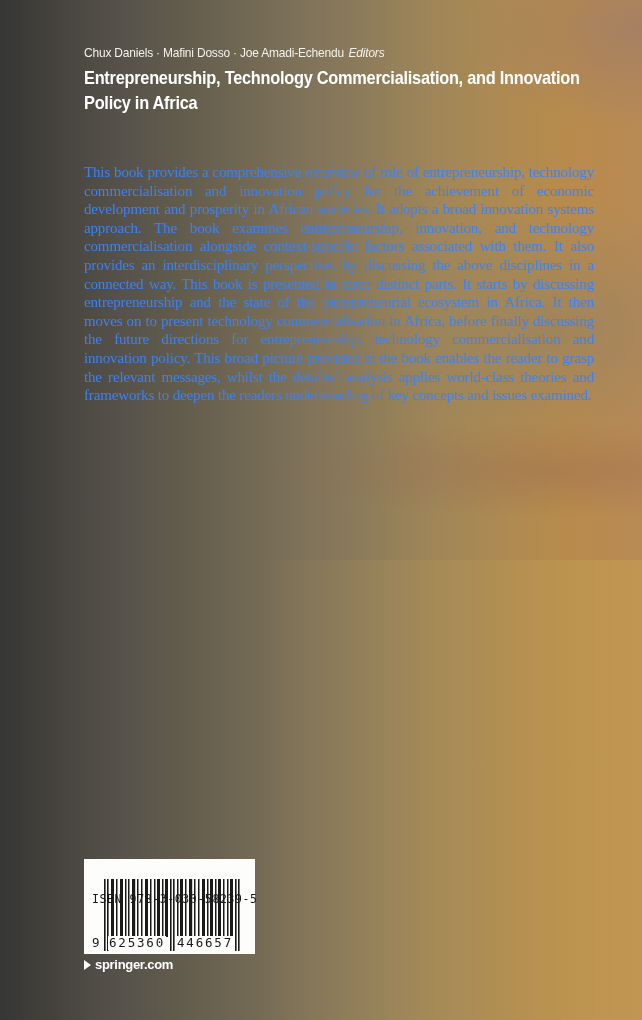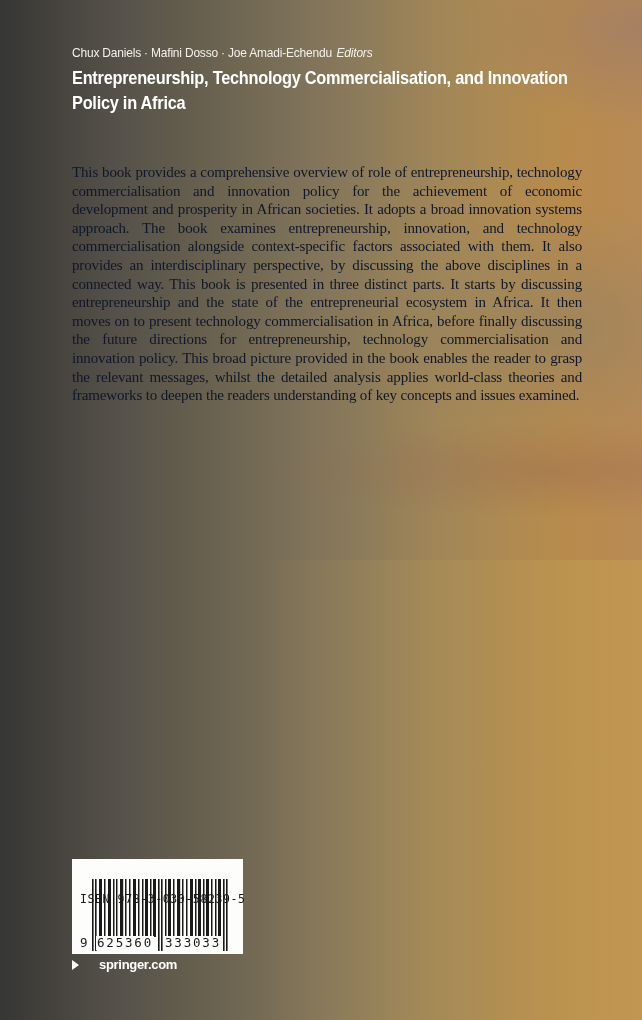--- a/index.html
+++ b/index.html
@@ -37,21 +37,21 @@
       position: absolute;
       left: 0; top: 560px;
       width: 642px; height: 460px;
       background: linear-gradient(to right,
         rgba(0,0,0,0) 0%,
         rgba(0,0,0,0) 40%,
         rgba(180,150,85,0.35) 75%,
         rgba(200,160,80,0.55) 100%);
       pointer-events: none;
     }
-    .content { position: absolute; left: 0; top: 0; width: 570px; height: 1020px; z-index: 2; }
+    .content { position: absolute; left: 12px; top: 0; width: 570px; height: 1020px; z-index: 2; }
 
     .editors {
       position: absolute;
       left: 72px; top: 45px;
       font-family: "Liberation Sans Narrow", "Liberation Sans", sans-serif;
       font-size: 13px;
       color: #f4f1ea;
       letter-spacing: -0.2px;
       white-space: nowrap;
       transform: scaleX(0.92);
@@ -74,21 +74,21 @@
     }
     .title span { display: block; white-space: nowrap; }
 
     .blurb {
       position: absolute;
       left: 72px; top: 148px;
       width: 510px;
       font-family: "Liberation Serif", serif;
       font-size: 15px;
       line-height: 18.6px;
-      color: #0f172a;
+      color: #3b82f6;
       text-align: justify;
       text-align-last: left;
       letter-spacing: -0.15px;
     }
 
     .isbn-box {
       position: absolute;
       left: 72px; top: 859px;
       width: 171px; height: 95px;
       background: #fdfdfb;
@@ -126,21 +126,20 @@
     .springer {
       position: absolute;
       left: 72px; top: 957px;
       display: flex;
       align-items: center;
       color: #ffffff;
       font-family: "Liberation Sans", sans-serif;
       font-weight: bold;
       font-size: 13px;
       letter-spacing: -0.3px;
-      gap: 16px;
     }
     .springer .arrow {
       width: 0; height: 0;
       border-top: 5px solid transparent;
       border-bottom: 5px solid transparent;
       border-left: 7px solid #ffffff;
       margin-right: 4px;
     }
   </style>
 </head>
@@ -202,21 +201,21 @@
           <rect x="129" y="0" width="1.5" height="58"></rect>
           <rect x="133" y="0" width="1.5" height="58"></rect>
           <rect x="136" y="0" width="3" height="58"></rect>
 
           <rect x="141" y="0" width="1.6" height="72"></rect>
           <rect x="144" y="0" width="1.6" height="72"></rect>
         </g>
       </svg>
       <div class="barcode-digits d-first">9</div>
       <div class="barcode-digits d-left">625360</div>
-      <div class="barcode-digits d-right">333033</div>
+      <div class="barcode-digits d-right">446657</div>
     </div>
   </div>
 
   <div class="springer">
     <span class="arrow"></span>
     <span>springer.com</span>
   </div>
 
 </div>
 

